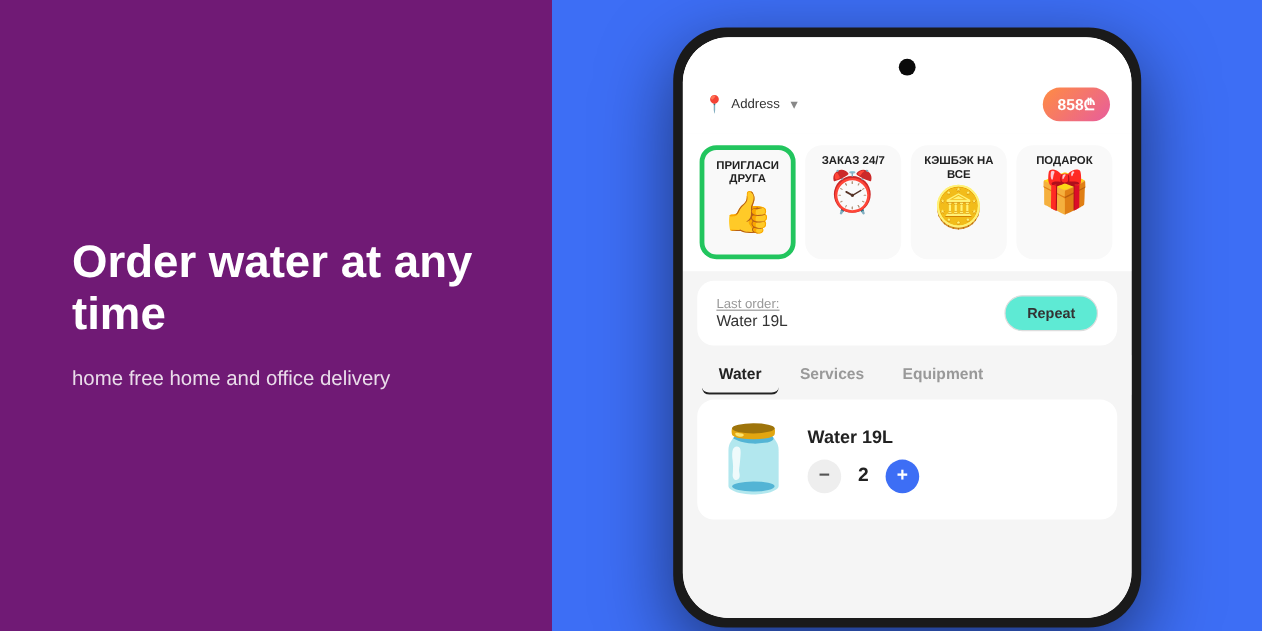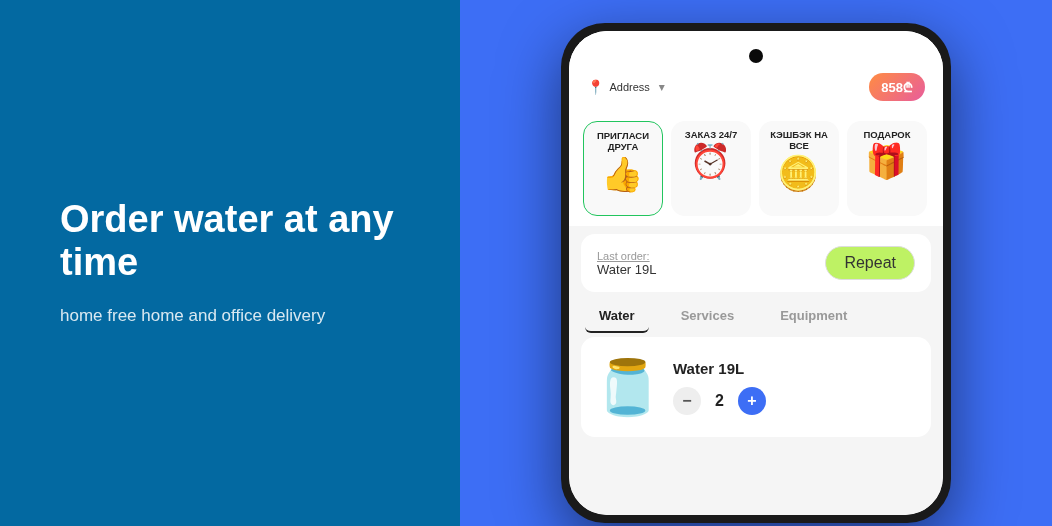--- a/index.html
+++ b/index.html
@@ -9,21 +9,21 @@
       height: 526px;
       display: flex;
       font-family: -apple-system, BlinkMacSystemFont, 'Segoe UI', sans-serif;
       overflow: hidden;
       background: #3d6ef5;
     }
 
     
     .left-panel {
       flex: 0 0 460px;
-      background: #0369a1;
+      background: #701a75;
       display: flex;
       align-items: center;
       justify-content: flex-start;
       padding: 60px 60px;
     }
 
     .left-content {
       color: white;
     }
 
@@ -160,21 +160,21 @@
       display: flex;
       flex-direction: column;
       align-items: center;
       justify-content: flex-start;
       padding: 8px 5px 6px;
       overflow: hidden;
       position: relative;
     }
 
     .promo-card.active-card {
-      border: 1px solid #22c55e;
+      border: 4px solid #22c55e;
     }
 
     .promo-label {
       font-size: 9.5px;
       font-weight: 700;
       color: #222;
       text-align: center;
       line-height: 1.2;
       margin-bottom: 4px;
     }
@@ -206,31 +206,31 @@
     .last-order-value {
       font-size: 13px;
       font-weight: 500;
       color: #333;
     }
 
     .repeat-btn {
       border: 1.5px solid #ddd;
       border-radius: 20px;
       padding: 7px 18px;
-      background: #bef264;
-      font-size: 16px;
-      font-weight: 400;
+      background: #5eead4;
+      font-size: 12px;
+      font-weight: 700;
       color: #333;
       cursor: pointer;
     }
 
     
     .tabs-section {
       display: flex;
-      gap: 18px;
+      gap: 4px;
       padding: 0 16px;
       background: #f5f5f5;
       margin-bottom: 4px;
     }
 
     .tab-item {
       padding: 8px 14px;
       font-size: 13px;
       font-weight: 600;
       color: #999;

